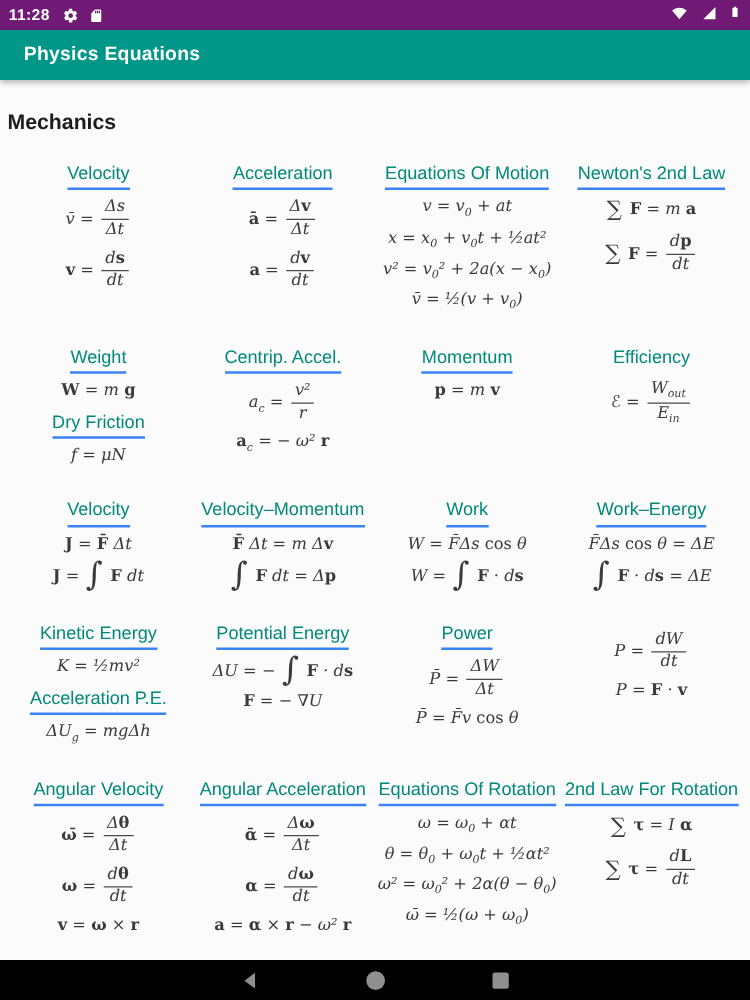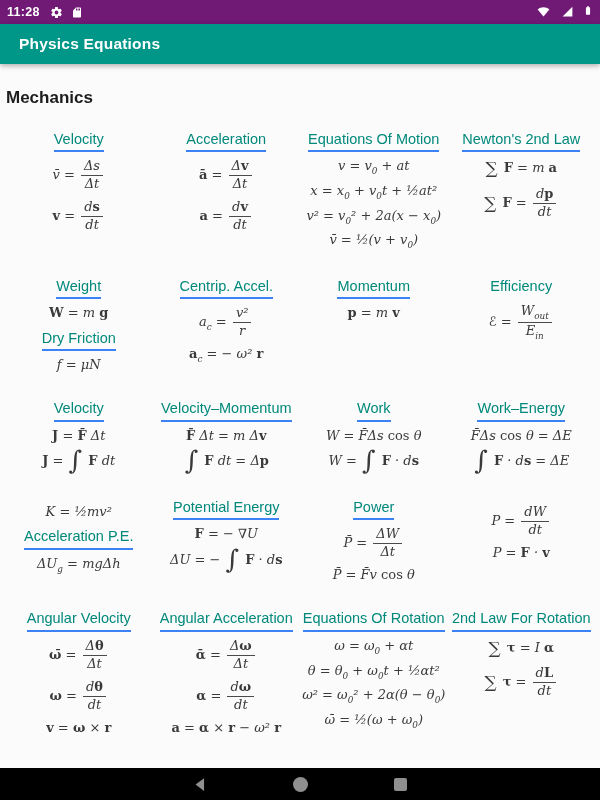--- a/index.html
+++ b/index.html
@@ -180,32 +180,33 @@
           <div class="eq-group">
             <div><a class="eq-title u">Work–Energy</a></div>
             <div class="formula">F̄Δs <span class="up">cos</span> θ = ΔE</div>
             <div class="formula"><span class="int">∫</span> <b class="vec">F</b> · d<b class="vec">s</b> = ΔE</div>
           </div>
         </div>
       </div>
       <div class="eq-row">
         <div class="eq-cell">
           <div class="eq-group">
+            <div><a class="eq-title u">Kinetic Energy</a></div>
             <div class="formula">K = ½mv²</div>
           </div>
           <div class="eq-group">
             <div><a class="eq-title u">Acceleration P.E.</a></div>
             <div class="formula">ΔU<sub>g</sub> = mgΔh</div>
           </div>
         </div>
         <div class="eq-cell">
           <div class="eq-group">
             <div><a class="eq-title u">Potential Energy</a></div>
+            <div class="formula">ΔU = − <span class="int">∫</span> <b class="vec">F</b> · d<b class="vec">s</b></div>
             <div class="formula"><b class="vec">F</b> = − ∇U</div>
-            <div class="formula">ΔU = − <span class="int">∫</span> <b class="vec">F</b> · d<b class="vec">s</b></div>
           </div>
         </div>
         <div class="eq-cell">
           <div class="eq-group">
             <div><a class="eq-title u">Power</a></div>
             <div class="formula">P̄ = <span class="frac"><span class="fnum">ΔW</span><span class="fden">Δt</span></span></div>
             <div class="formula">P̄ = F̄v <span class="up">cos</span> θ</div>
           </div>
         </div>
         <div class="eq-cell">

